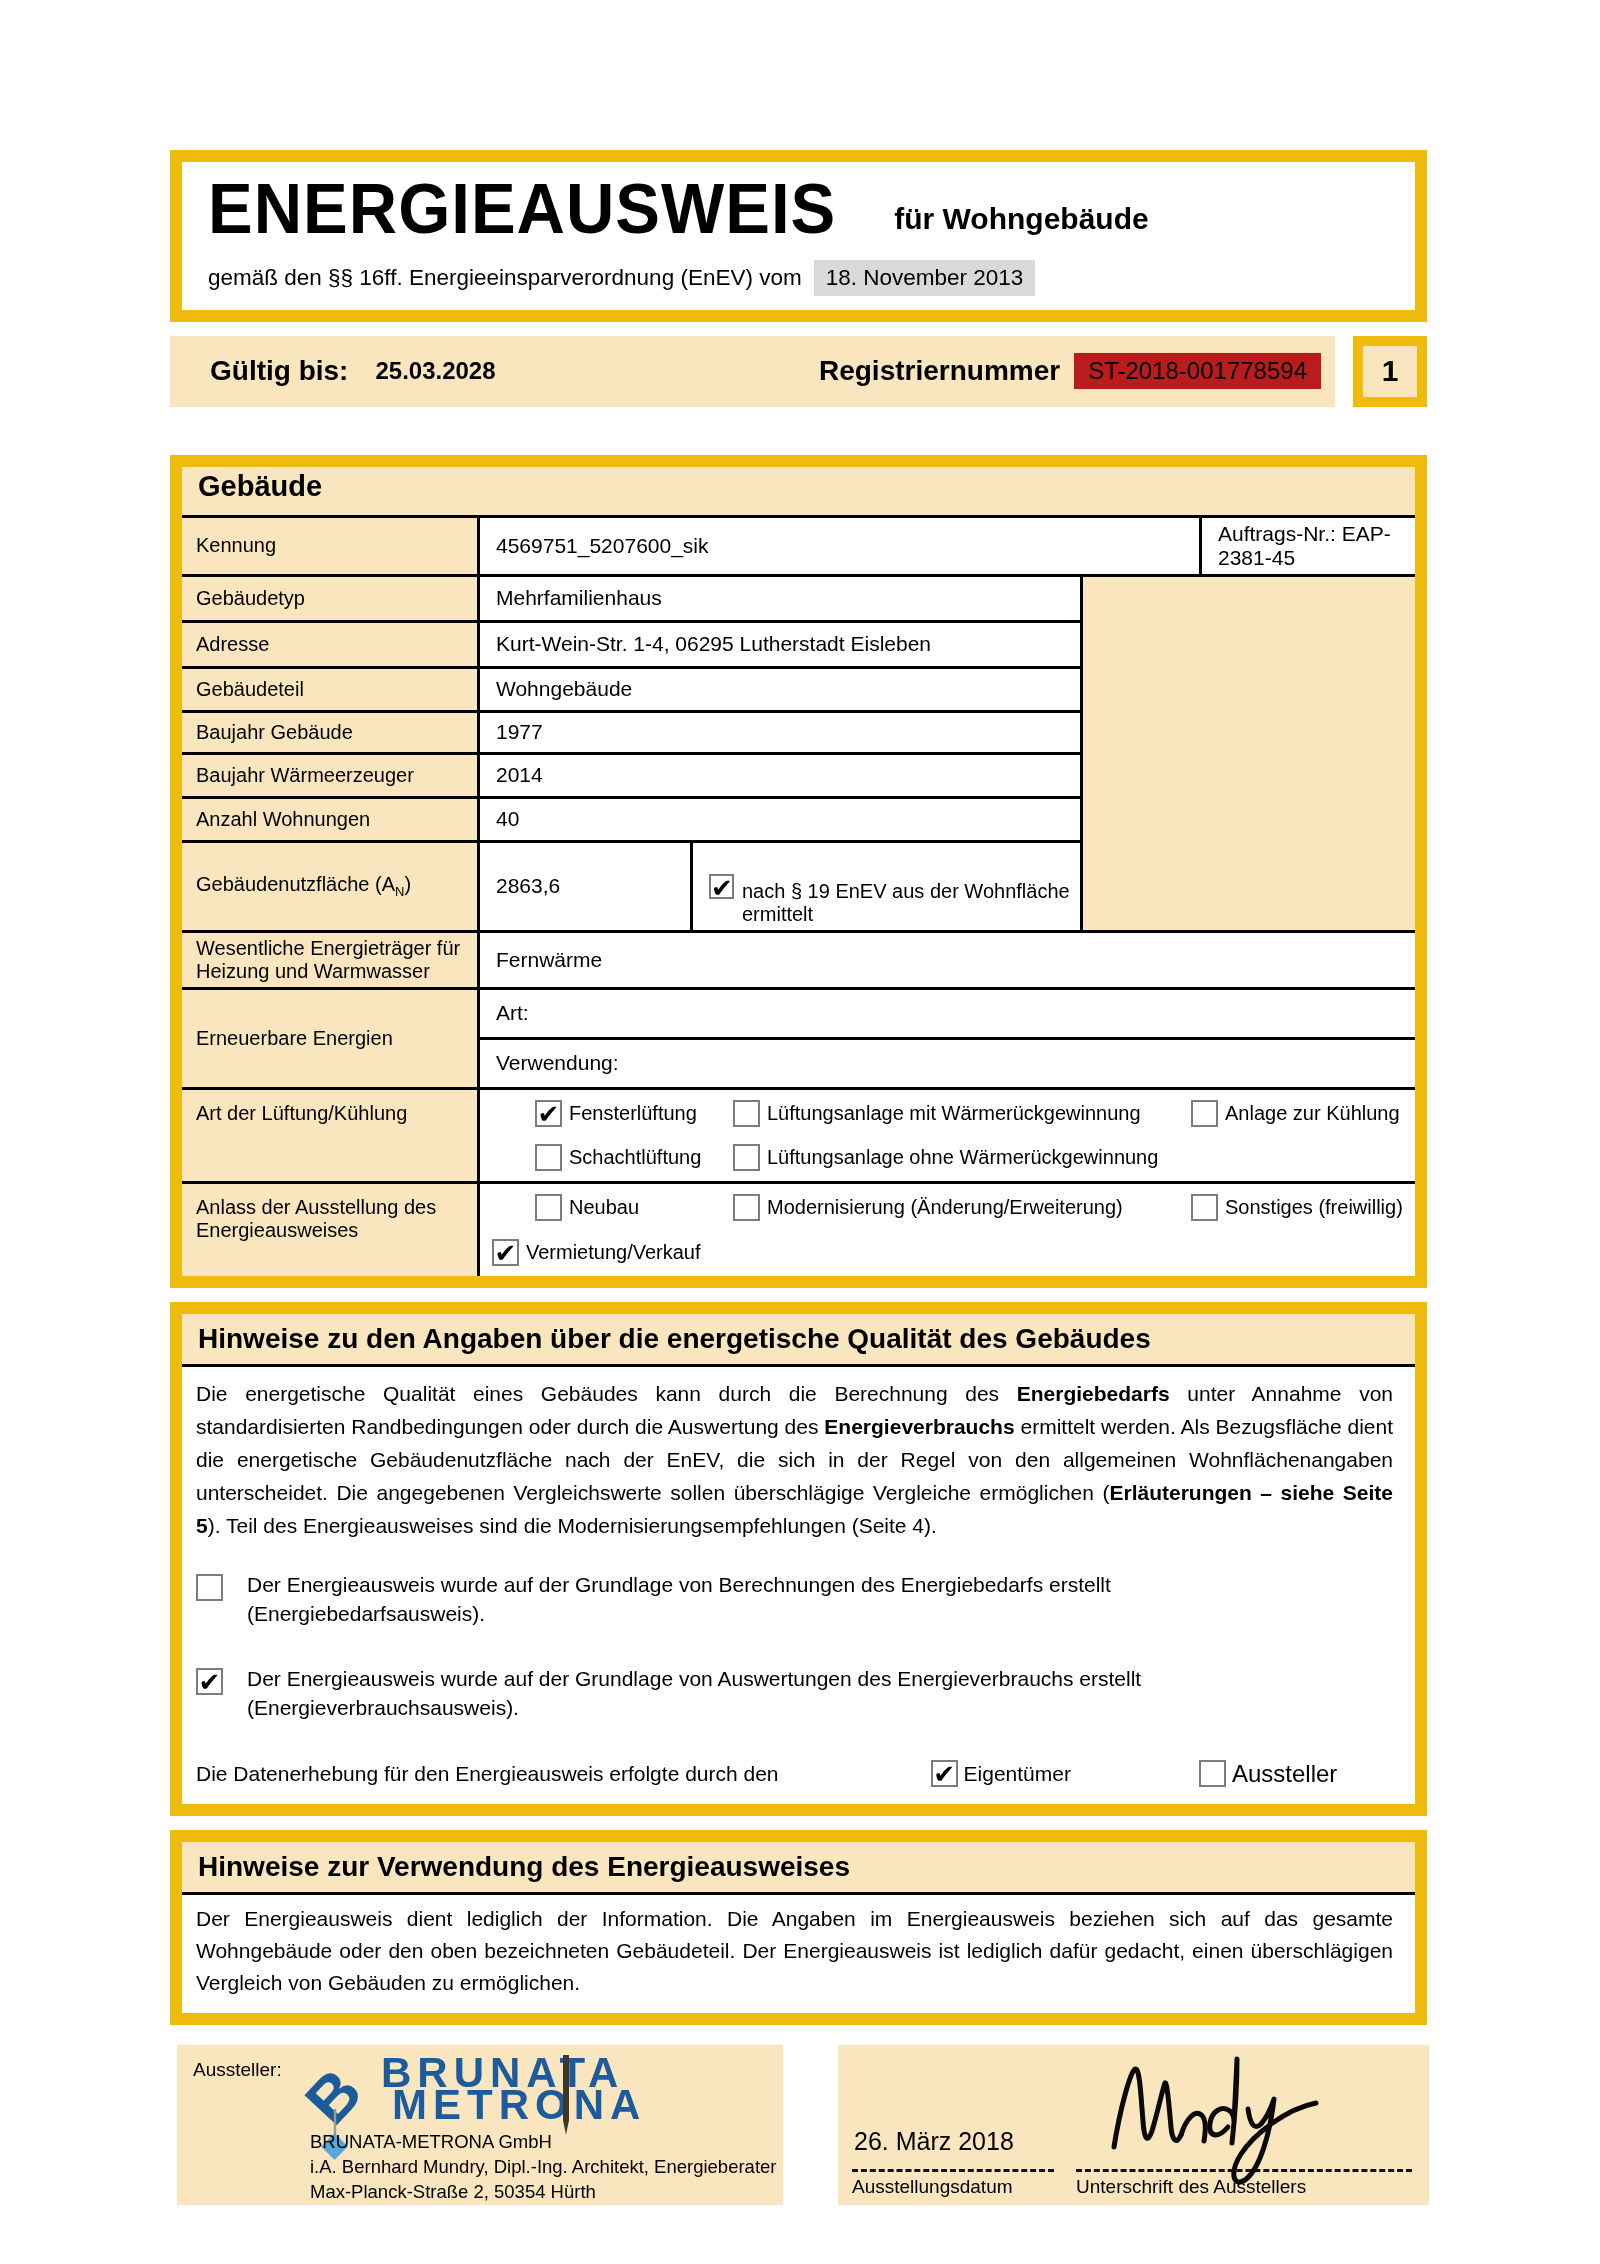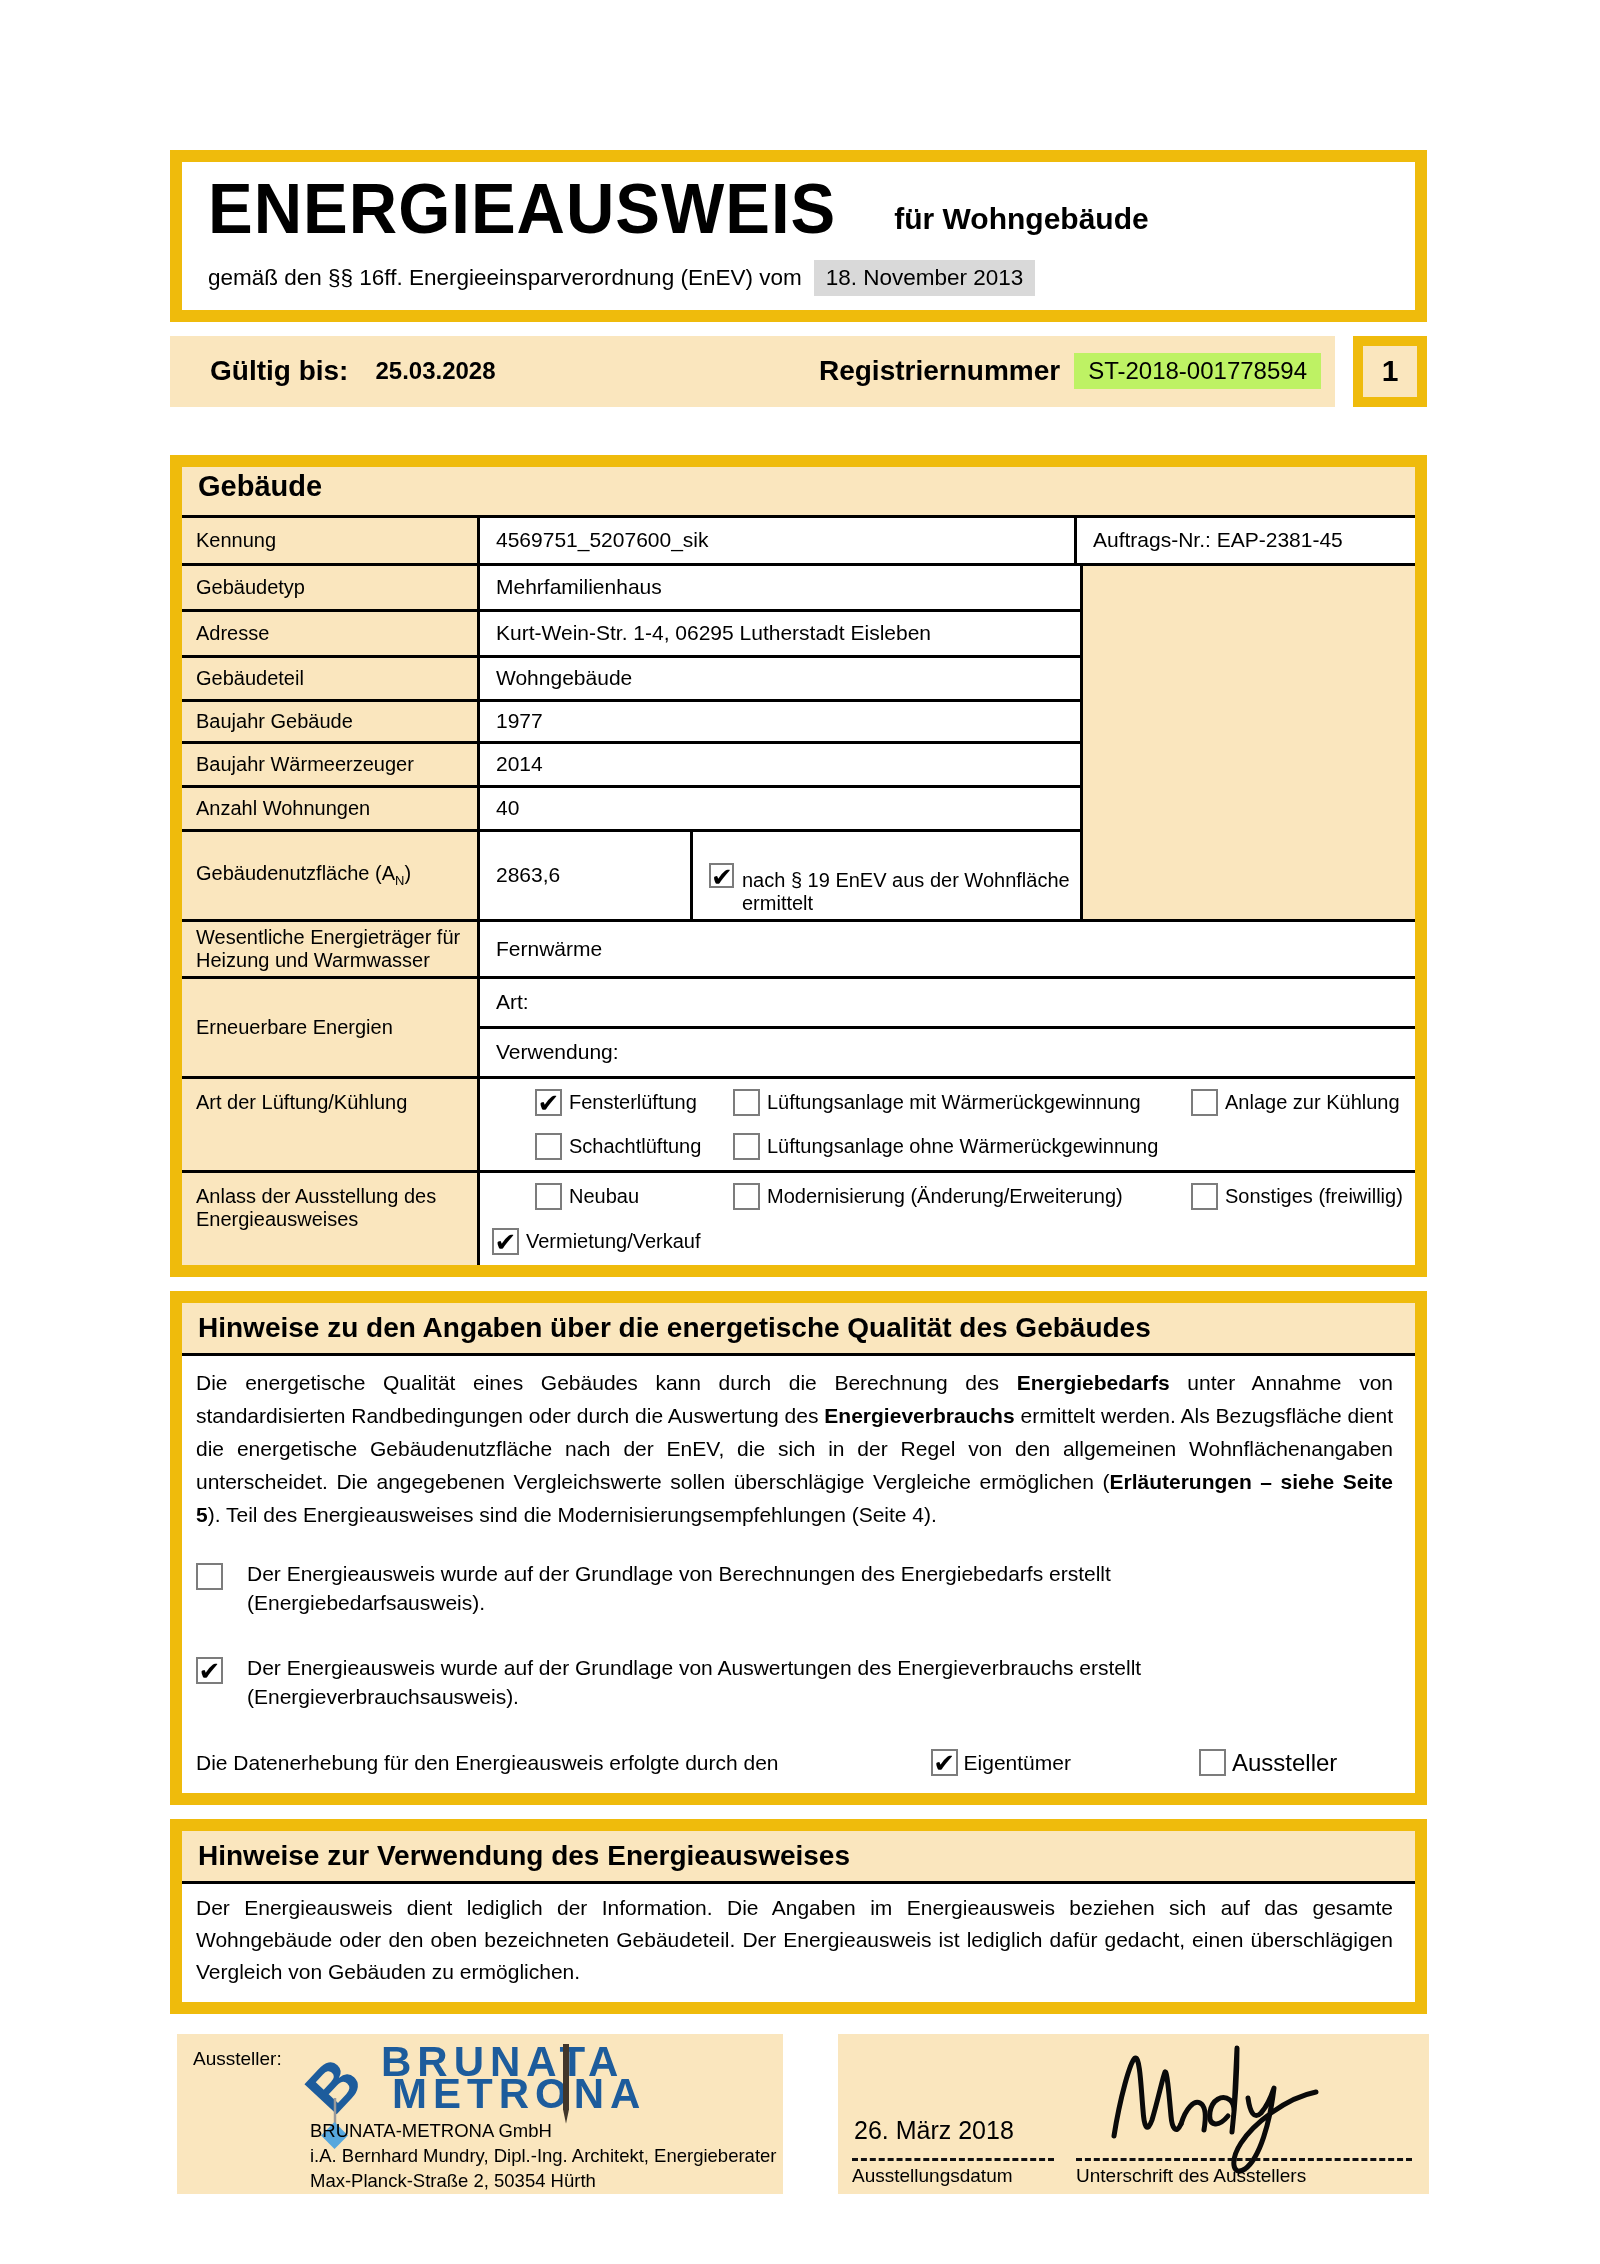--- a/index.html
+++ b/index.html
@@ -15,33 +15,33 @@
   .for-text { font-size:30px; font-weight:bold; margin-left:58px; padding-bottom:6px; }
   .law-line { margin-top:18px; font-size:22.5px; display:flex; align-items:center; }
   .law-date { background:#d9d9d9; padding:5px 12px; margin-left:12px; }
 
   
   .band-row { display:flex; margin-top:14px; height:71px; }
   .validity-band { flex:1; background:#fae6be; display:flex; align-items:center; padding:0 14px 0 40px; }
   .v-label, .reg-label { font-weight:bold; font-size:28px; }
   .v-date { font-weight:bold; font-size:24px; margin-left:27px; }
   .band-right { margin-left:auto; display:flex; align-items:center; }
-  .reg-value { font-size:24px; background:#bef264; padding:4px 14px; margin-left:14px; }
+  .reg-value { font-size:24px; background:#b91c1c; padding:4px 14px; margin-left:14px; }
   .page-box { width:74px; margin-left:18px; border:10px solid #efbb0c; background:#fae6be; display:flex; align-items:center; justify-content:center; font-size:30px; font-weight:bold; }
 
   
   .panel { border:12px solid #efbb0c; margin-top:48px; }
   .building-panel { background:#fae6be; }
   .sec-title { font-size:29px; font-weight:bold; padding:3px 16px 12px 16px; border-bottom:3px solid #000; }
   .gb-row { display:flex; border-bottom:3px solid #000; }
   .gb-row.last { border-bottom:none; }
   .gb-label { width:298px; flex:none; background:#fae6be; border-right:3px solid #000; display:flex; align-items:center; padding:4px 8px 4px 14px; font-size:20px; line-height:1.15; }
   .gb-label.top { align-items:flex-start; padding-top:12px; }
   .gb-value { background:#fff; display:flex; align-items:center; padding:4px 8px 4px 16px; font-size:21px; }
-  .w-val { width:597px; flex:none; border-right:3px solid #000; }
+  .w-val { width:722px; flex:none; border-right:3px solid #000; }
   .w-rest { flex:1; }
   .mid-block { display:flex; border-bottom:3px solid #000; }
   .mid-left { width:898px; flex:none; }
   .mid-left .gb-row:last-child { border-bottom:none; }
   .mid-right { flex:1; background:#fae6be; border-left:3px solid #000; }
   .h48{min-height:48px}.h46{min-height:46px}.h44{min-height:44px}.h42{min-height:42px}.h56{min-height:56px}
   .h50{min-height:50px}.h47{min-height:47px}.h94{min-height:94px}.h92{min-height:92px}
   .stack2 { flex:1; background:#fff; }
   .stack2 .s-cell { display:flex; align-items:center; padding-left:16px; font-size:21px; }
   .stack2 .s-cell:first-child { border-bottom:3px solid #000; }

